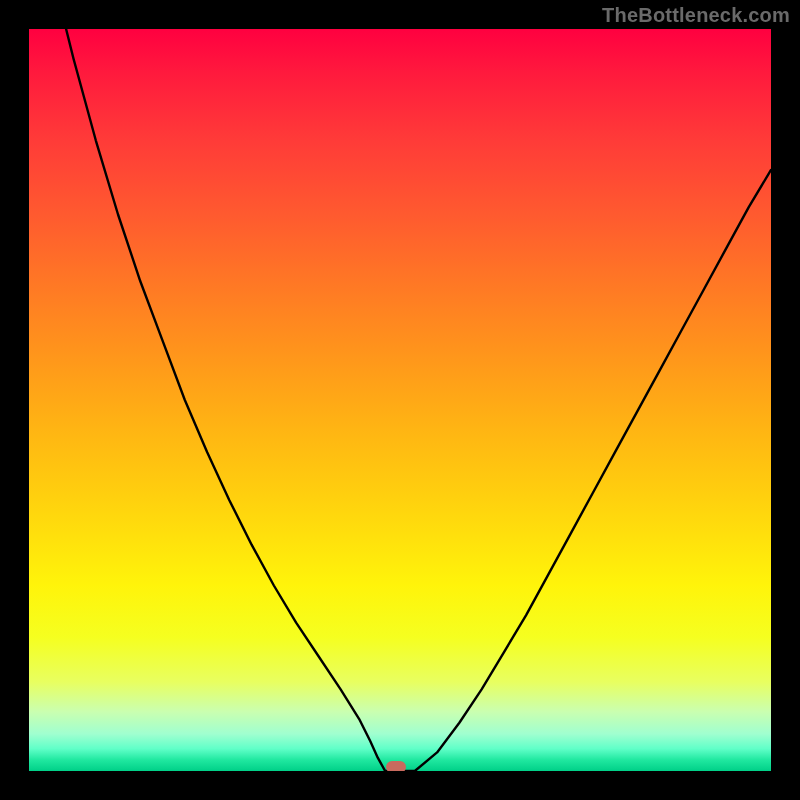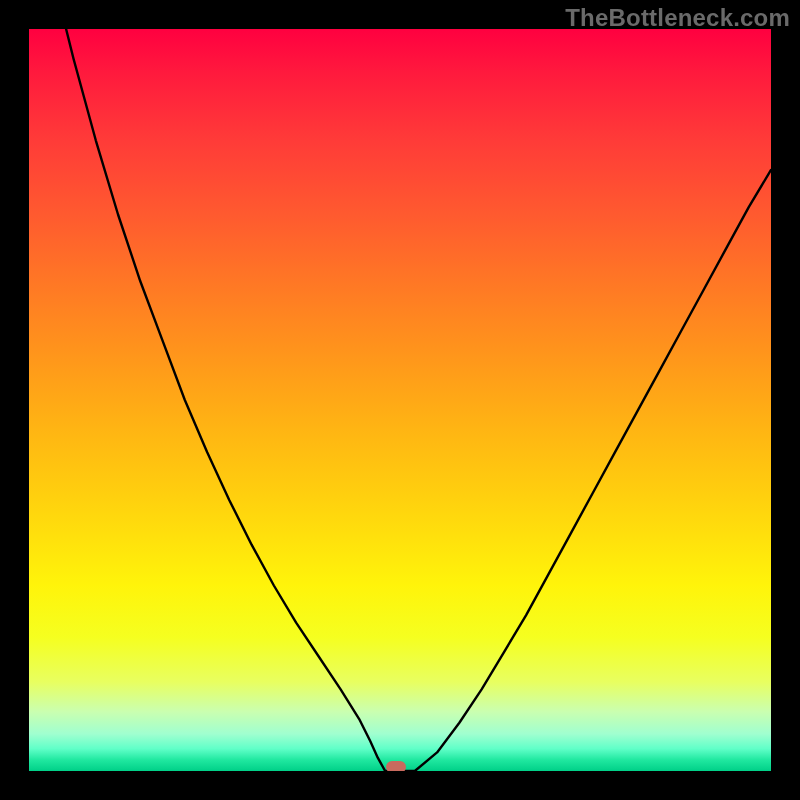--- a/index.html
+++ b/index.html
@@ -67,21 +67,21 @@
     height: 12px;
     border-radius: 6px;
     background: #c96a5e;
     transform: translate(-50%, -50%);
   }
   .watermark {
     position: absolute;
     top: 4px;
     right: 10px;
     font-family: Arial, Helvetica, sans-serif;
-    font-size: 24px;
+    font-size: 20px;
     font-weight: 600;
     color: #6a6a6a;
     letter-spacing: 0.2px;
   }
 </style>
 </head>
 <body>
 
 <div class="frame">
   <div class="plot-area">

